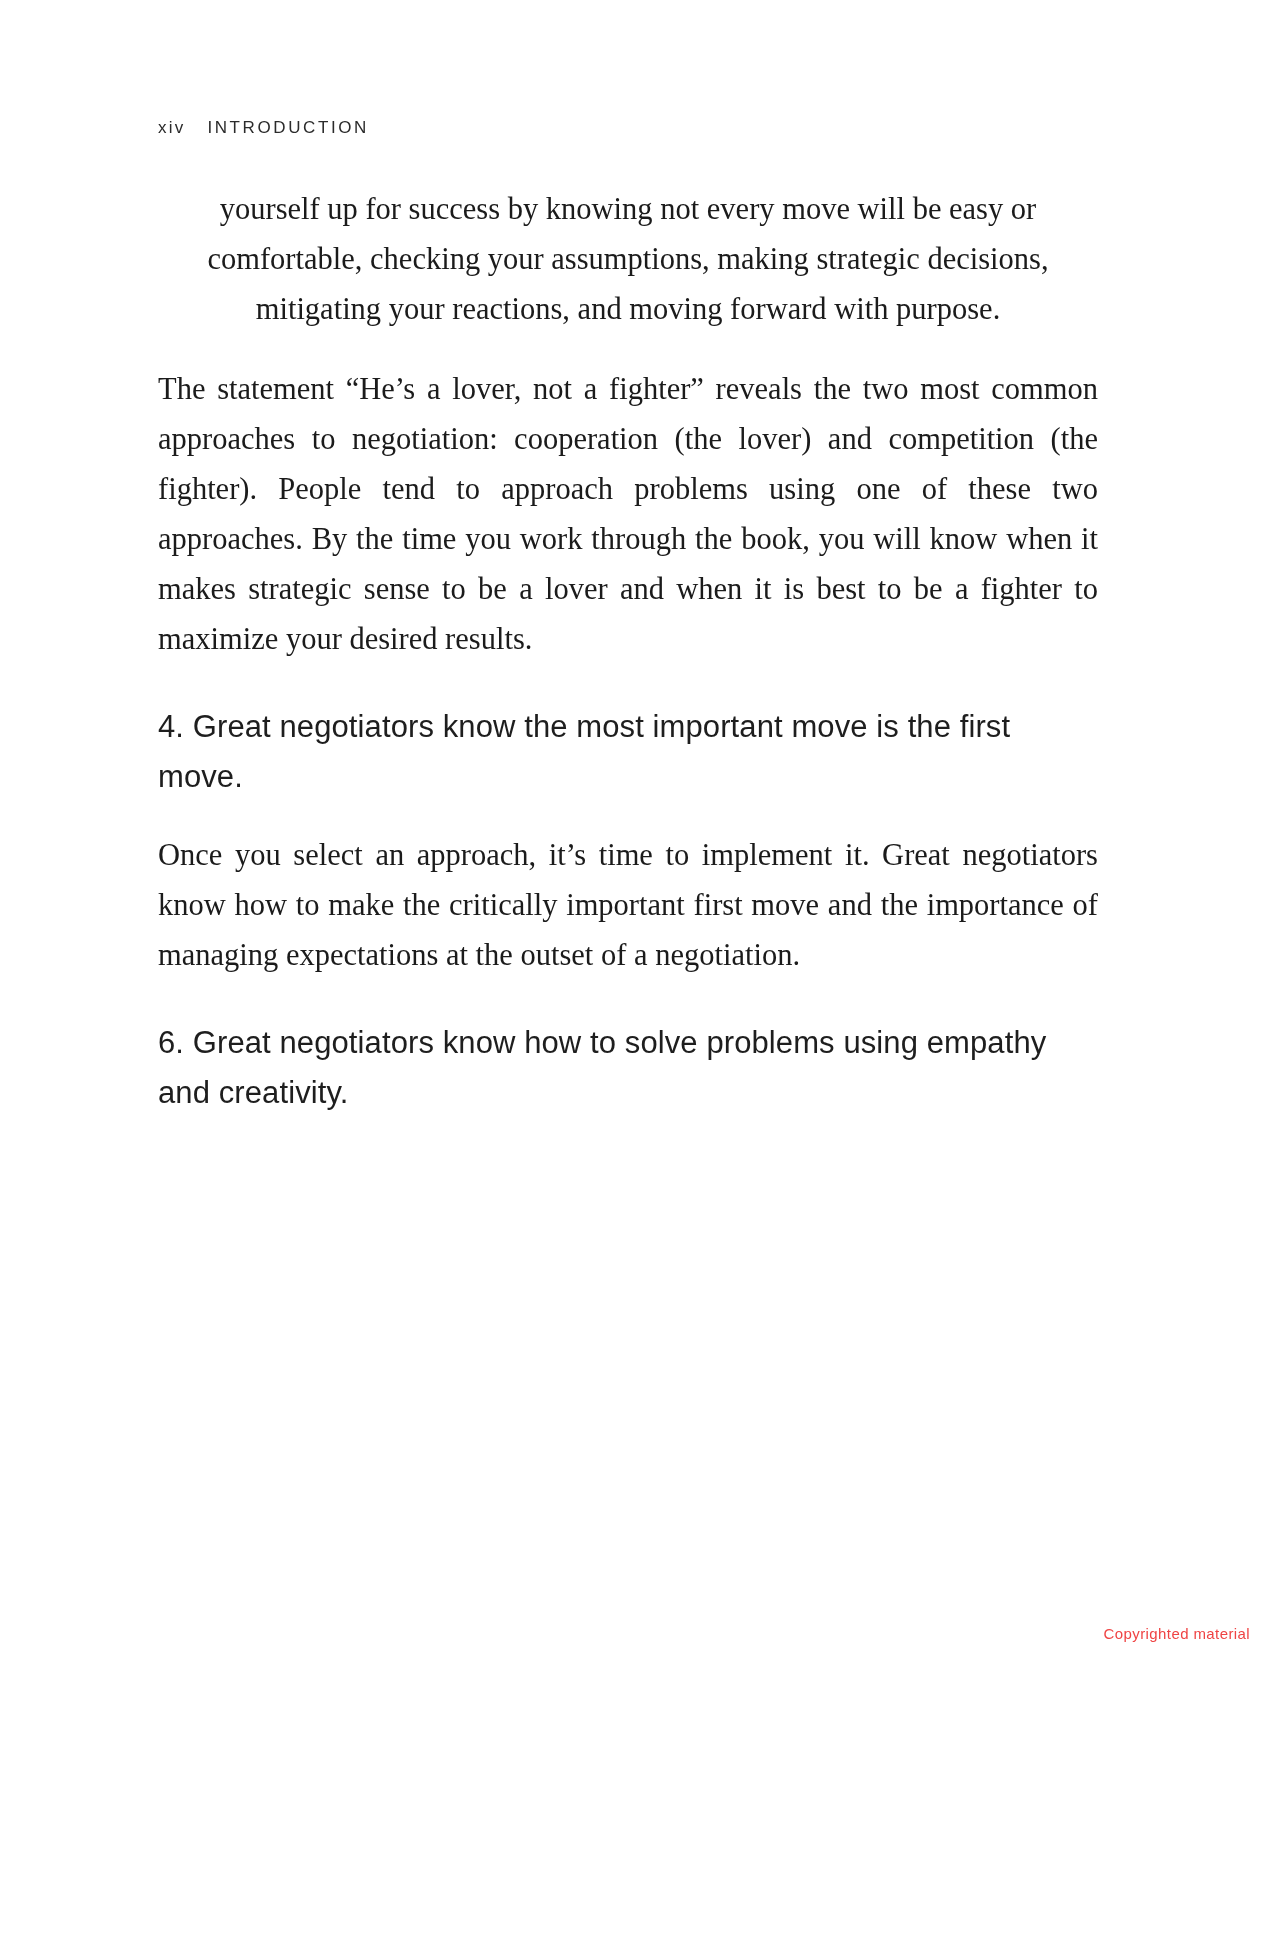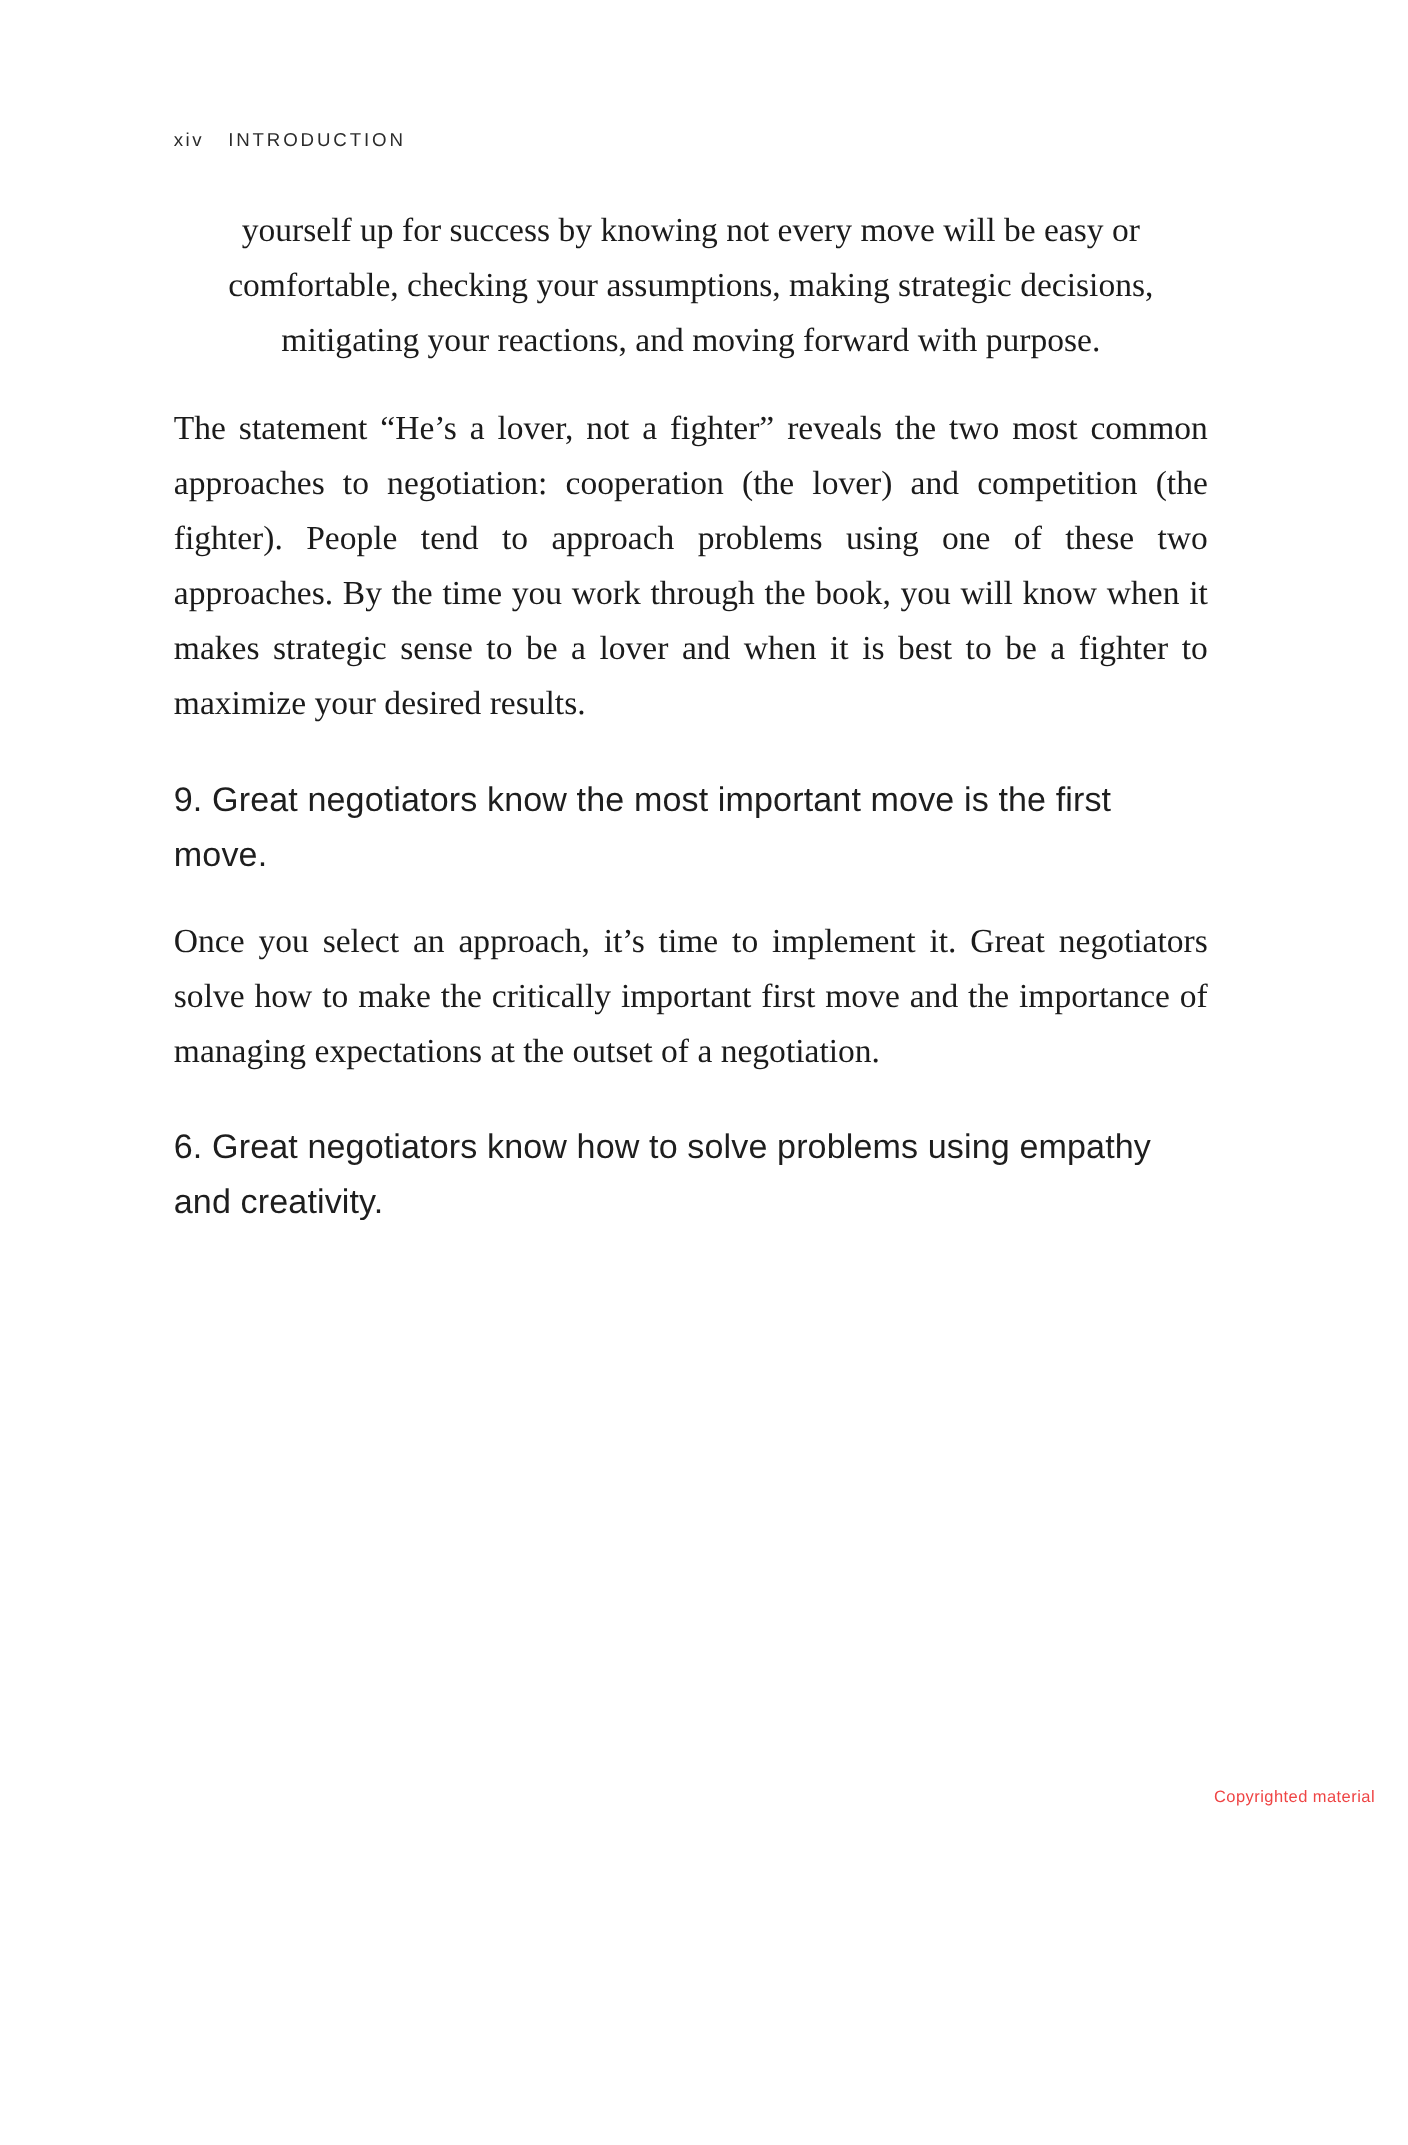--- a/index.html
+++ b/index.html
@@ -83,23 +83,23 @@
 
     <div class="running-head">
       <span class="folio">xiv</span><span class="gap"></span><span>INTRODUCTION</span>
     </div>
 
     <p class="body-par last-ragged">yourself up for success by knowing not every move will be easy or comfortable, checking your assumptions, making strategic decisions, mitigating your reactions, and moving forward with purpose.</p>
 
 
     <p class="body-par">The statement “He’s a lover, not a fighter” reveals the two most common approaches to negotiation: cooperation (the lover) and competition (the fighter). People tend to approach problems using one of these two approaches. By the time you work through the book, you will know when it makes strategic sense to be a lover and when it is best to be a fighter to maximize your desired results.</p>
 
-    <h2 class="heading">9. Great negotiators know the most important move is the first move.</h2>
+    <h2 class="heading">4. Great negotiators know the most important move is the first move.</h2>
 
-    <p class="body-par">Once you select an approach, it’s time to implement it. Great negotiators solve how to make the critically important first move and the importance of managing expectations at the outset of a negotiation.</p>
+    <p class="body-par">Once you select an approach, it’s time to implement it. Great negotiators know how to make the critically important first move and the importance of managing expectations at the outset of a negotiation.</p>
 
     <h2 class="heading">6. Great negotiators know how to solve problems using empathy and creativity.</h2>
 
 
   </div>
 
   <div class="watermark">Copyrighted material</div>
 
 </div>
 

